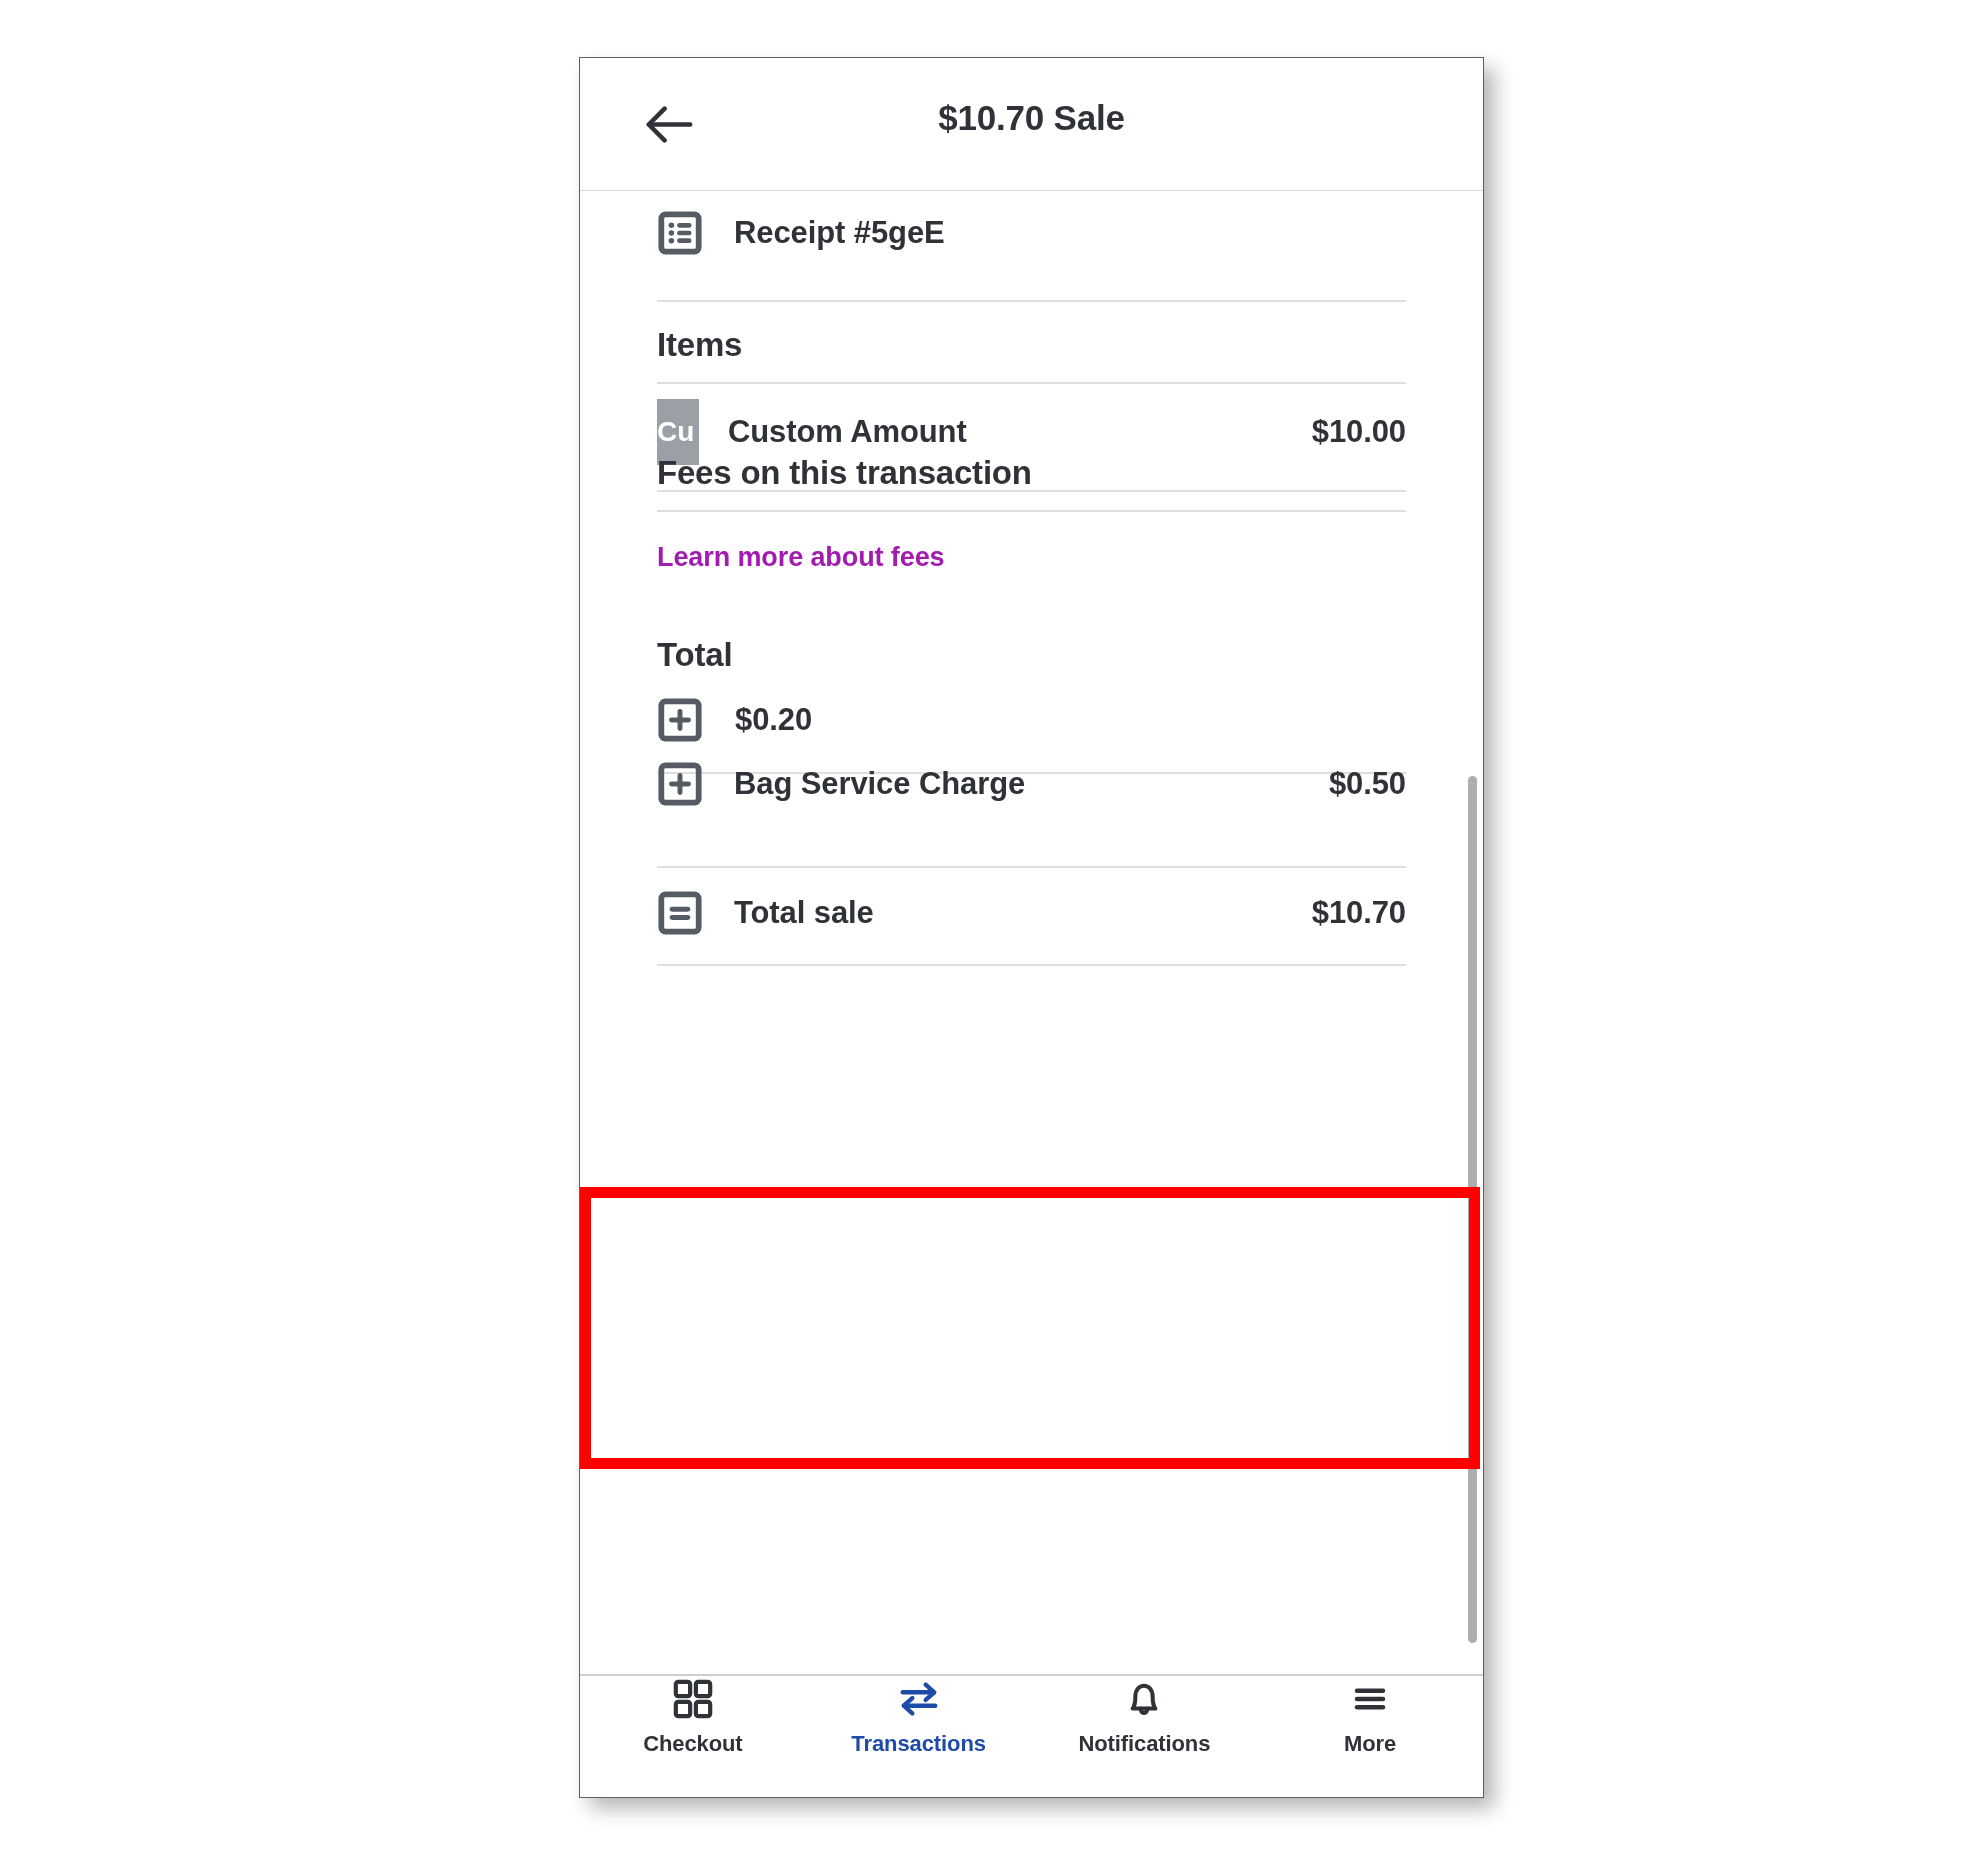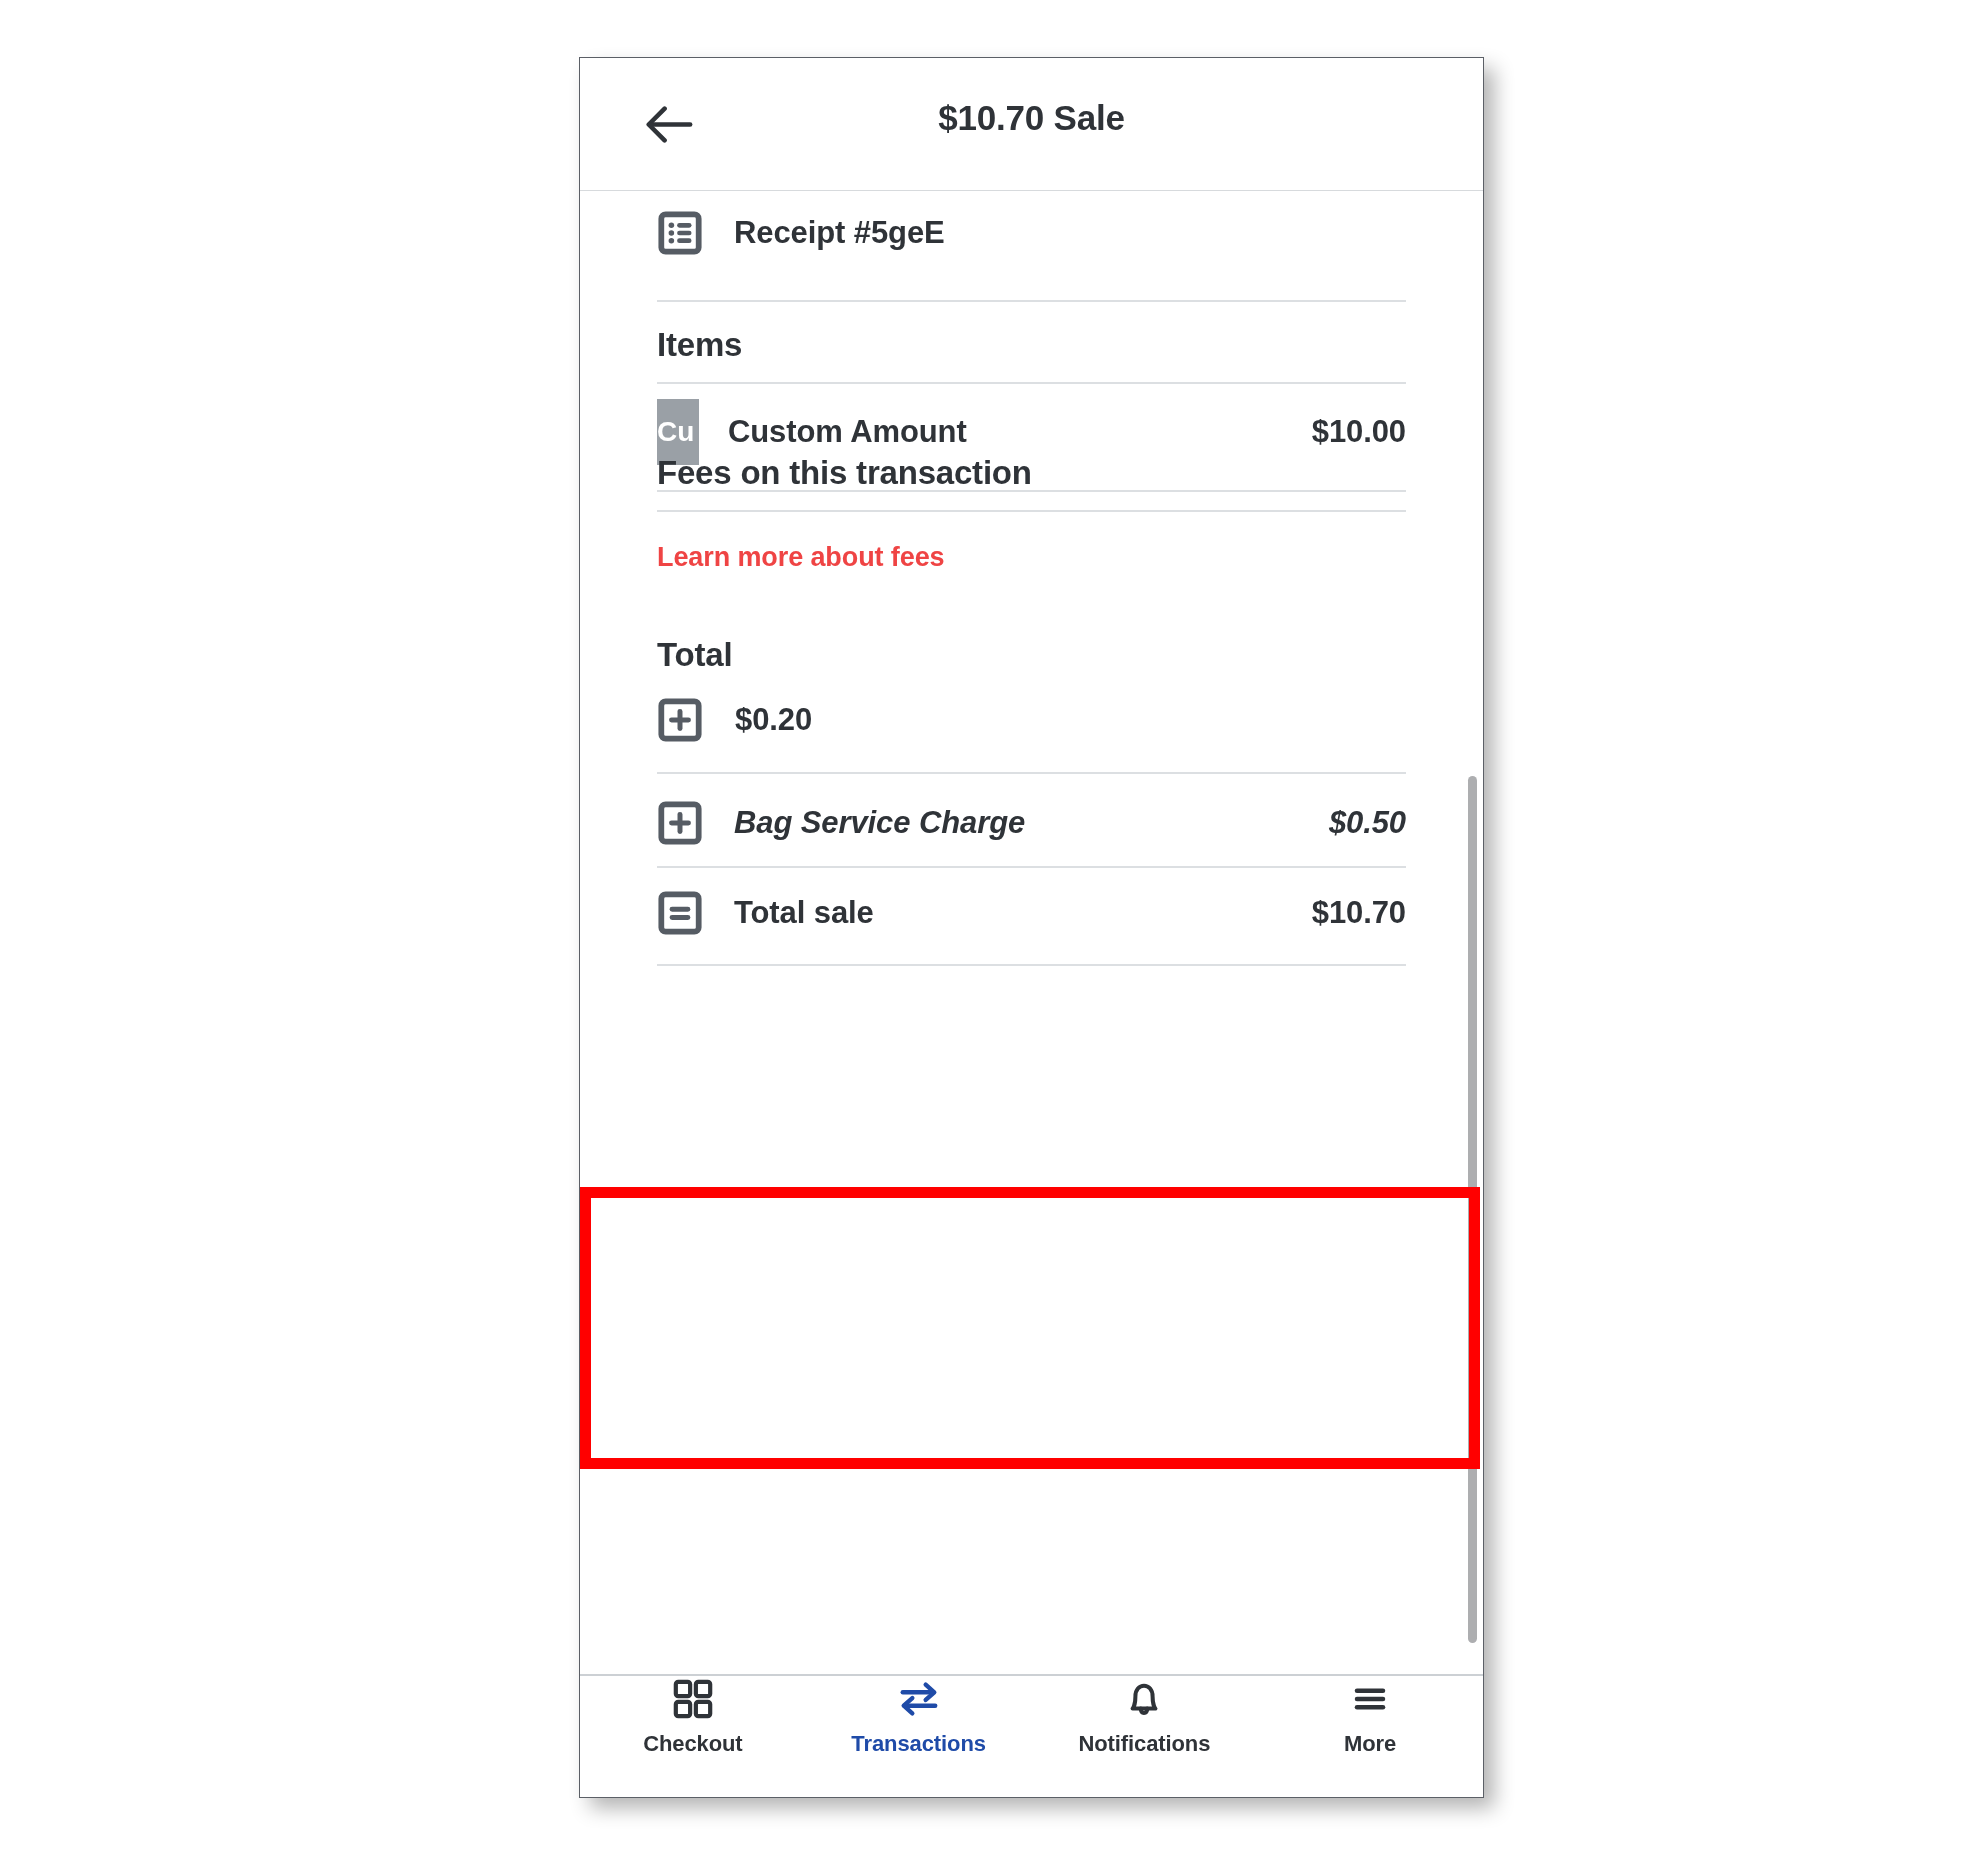--- a/index.html
+++ b/index.html
@@ -109,21 +109,21 @@
     font-weight: bold;
     color: #2f3338;
     letter-spacing: -0.2px;
   }
 
   .muted-link {
     position: absolute;
     left: 77px;
     font-size: 27px;
     font-weight: bold;
-    color: #ef4444;
+    color: #a21caf;
     letter-spacing: -0.1px;
   }
 
   .sku-tile {
     width: 42px;
     height: 66px;
     background: #9aa0a6;
     color: #ffffff;
     font-size: 28px;
     font-weight: bold;
@@ -261,21 +261,21 @@
             <rect x="4.5" y="4.5" width="39" height="39" rx="4.5" ry="4.5" fill="none" stroke="#565c64" stroke-width="6"></rect>
             <rect x="21.4" y="12.6" width="5.2" height="22.8" rx="2.6" fill="#565c64"></rect>
             <rect x="12.6" y="21.4" width="22.8" height="5.2" rx="2.6" fill="#565c64"></rect>
           </svg>
         </div>
         <div class="row-amount">$0.20</div>
       </div>
 
       <div class="divider" style="top:581px;"></div>
 
-      <div class="row" style="top:599px;height:66px;font-style:italic;">
+      <div class="row" style="top:560px;height:66px;">
         <div class="row-icon">
           <svg viewBox="0 0 48 48" width="46" height="46" aria-hidden="true">
             <rect x="4.5" y="4.5" width="39" height="39" rx="4.5" ry="4.5" fill="none" stroke="#565c64" stroke-width="6"></rect>
             <rect x="21.4" y="12.6" width="5.2" height="22.8" rx="2.6" fill="#565c64"></rect>
             <rect x="12.6" y="21.4" width="22.8" height="5.2" rx="2.6" fill="#565c64"></rect>
           </svg>
         </div>
         <div class="row-label">Bag Service Charge</div>
         <div class="row-amount">$0.50</div>
       </div>

